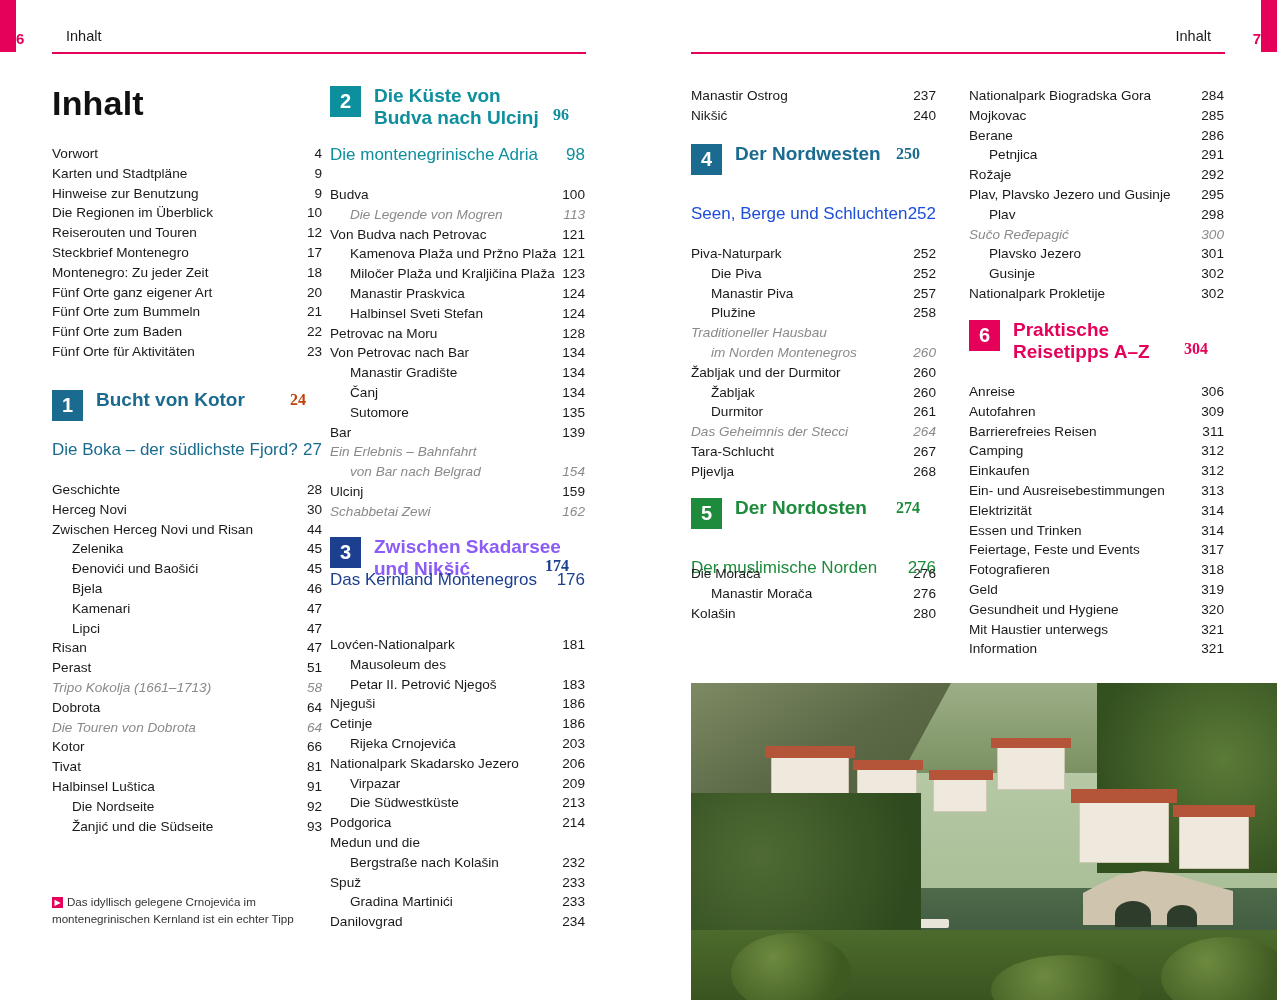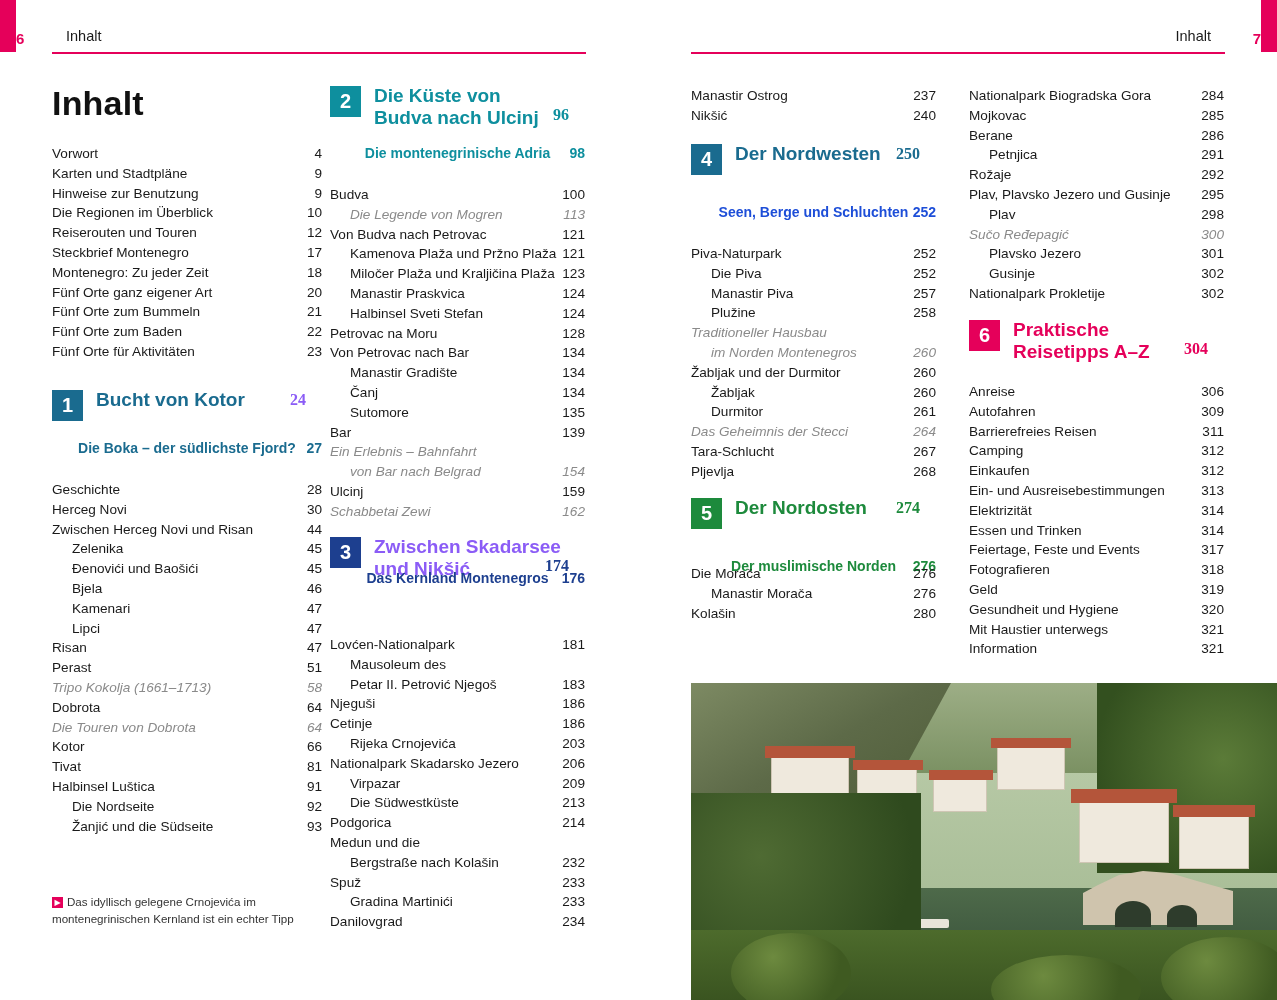--- a/index.html
+++ b/index.html
@@ -64,21 +64,21 @@
   .chapter .ctitle {
     position:absolute; left:44px; top:-1px;
     font-size:19px; font-weight:bold; line-height:22px;
   }
   .chapter .cpage {
     position:absolute; right:16px; top:1px;
     font-size:16px; font-weight:bold;font-family:Liberation Serif, serif;
   }
   .subhead {
     position:absolute;
-    font-size:14px; font-weight:bold;text-align:center;
+    font-size:17px; font-weight:normal;
   }
   .subhead .sp { position:absolute; right:0; top:0; }
 
   
   .caption {
     position:absolute; left:52px; width:270px;
     font-size:11.6px; line-height:17px; color:#333;
   }
   .caption .tri {
     display:inline-block; width:11px; height:11px;
@@ -198,21 +198,21 @@
       </div>
       <div class="row">
         <span class="t">Fünf Orte für Aktivitäten</span>
         <span class="p">23</span>
       </div>
     </div>
 
   <div class="chapter" id="l-ch1-head" style="left:52px; top:390px; width:270px;">
     <div class="num" style="background: rgb(26, 107, 143);">1</div>
     <div class="ctitle" style="color: rgb(26, 107, 143);">Bucht von Kotor</div>
-    <div class="cpage" style="color: #8b5cf6;">24</div>
+    <div class="cpage" style="color: #c2410c;">24</div>
   </div>
   <div class="subhead" id="l-ch1-sub" style="left: 52px; top: 440px; width: 270px; color: rgb(26, 107, 143);">
     <span>Die Boka – der südlichste Fjord?</span>
     <span class="sp">27</span>
   </div>
   <div class="toc" id="l-ch1-rows" style="left:52px; top:480px; width:270px;">
       <div class="row">
         <span class="t">Geschichte</span>
         <span class="p">28</span>
       </div>

